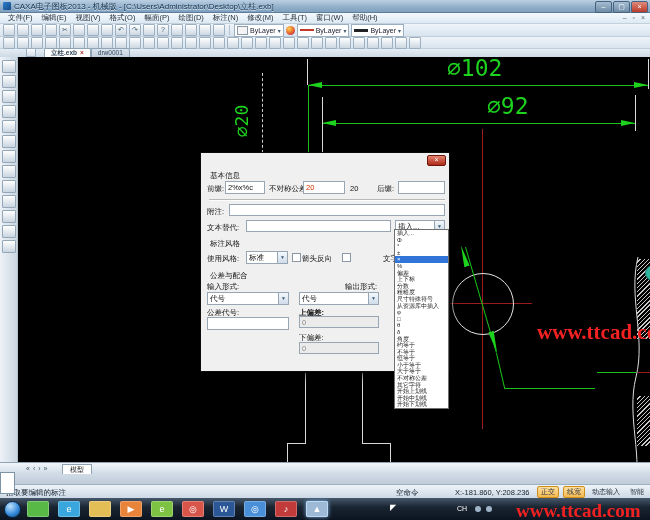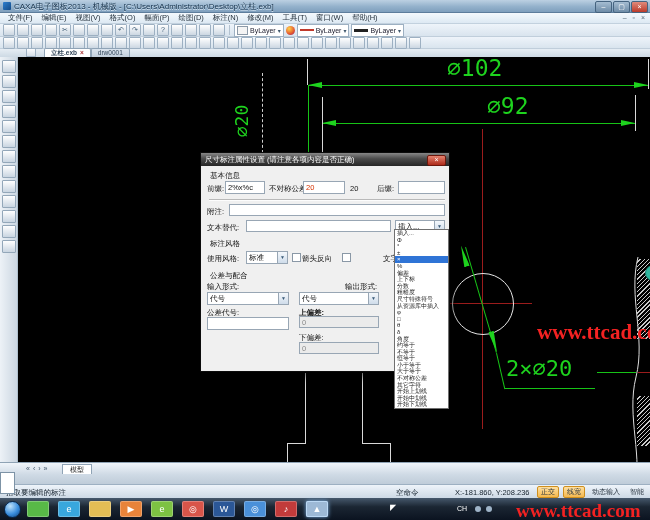--- a/index.html
+++ b/index.html
@@ -274,21 +274,20 @@
 
     <div class="rline" style="left:464px;top:72px;width:1px;height:300px;"></div>
     <div class="rline" style="left:430px;top:246px;width:84px;height:1px;"></div>
     <div class="circle" style="left:434px;top:216px;"></div>
 
     <div class="gline" style="left:448px;top:190px;width:110px;height:1px;transform:rotate(73.7deg);transform-origin:0 0;"></div>
     <span class="ldrarr" style="left:441px;top:188px;transform:rotate(-16deg);"></span>
     <span class="ldrarr" style="left:471px;top:274px;transform:rotate(164deg);"></span>
     <div class="gline" style="left:479px;top:296px;width:37px;height:1px;transform:rotate(77deg);transform-origin:0 0;"></div>
 
-    <div class="dimtext" style="left:488px;top:299px;font-size:22px;">2×∅20</div>
     <div class="gline" style="left:487px;top:331px;width:90px;height:1px;"></div>
     <div class="gline" style="left:579px;top:315px;width:39px;height:1px;"></div>
     <div class="rline" style="left:620px;top:315px;width:12px;height:1px;"></div>
 
     <svg width="40" height="250" style="position:absolute;left:598px;top:195px;">
       <path d="M22,5 C12,45 30,85 20,125 C10,165 28,205 18,245" stroke="#dddddd" stroke-width="1" fill="none"></path>
     </svg>
     <div class="hatch" style="left:619px;top:202px;width:13px;height:80px;"></div>
     <div class="hatch" style="left:619px;top:339px;width:13px;height:50px;"></div>
     <span class="grip" style="left:627px;top:208px;"></span>
@@ -297,21 +296,20 @@
     <div class="wline" style="left:344px;top:316px;width:1px;height:70px;"></div>
     <div class="wline" style="left:269px;top:386px;width:19px;height:1px;"></div>
     <div class="wline" style="left:344px;top:386px;width:29px;height:1px;"></div>
     <div class="wline" style="left:269px;top:386px;width:1px;height:19px;"></div>
     <div class="wline" style="left:372px;top:386px;width:1px;height:19px;"></div>
 
     <div class="watermark" style="left:519px;top:263px;font-size:21px;">www.ttcad.com</div>
   </div>
 
   <div class="dialog">
-    <div class="dlg-title">尺寸标注属性设置 (请注意各项内容是否正确)</div>
     <span class="dlg-close">×</span>
     <div class="dlg-body">
       <span class="dlg-group" style="left:9px;top:5px;">基本信息</span>
       <span class="dlg-label" style="left:6px;top:18px;">前缀:</span>
       <div class="dlg-input" style="left:24px;top:15px;width:40px;height:13px;">2%x%c</div>
       <span class="dlg-label" style="left:68px;top:18px;">不对称公差:</span>
       <div class="dlg-input redval" style="left:102px;top:15px;width:42px;height:13px;">20</div>
       <span class="dlg-label" style="left:149px;top:18px;">20</span>
       <span class="dlg-label" style="left:176px;top:18px;">后缀:</span>
       <div class="dlg-input" style="left:197px;top:15px;width:47px;height:13px;"></div>

